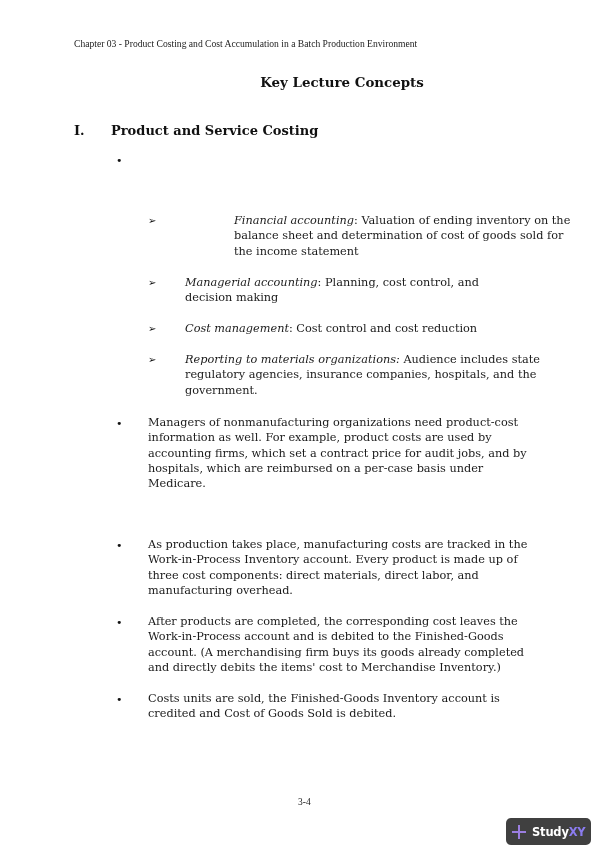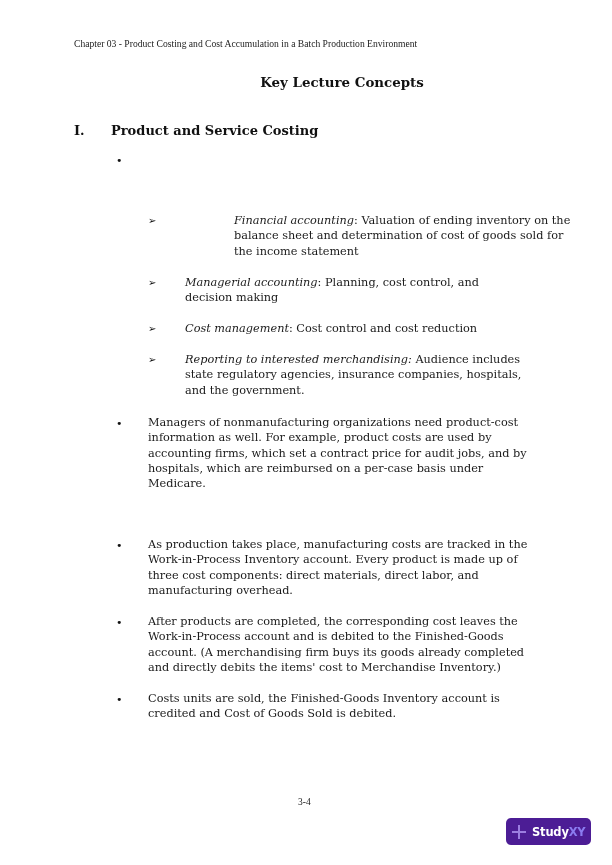--- a/index.html
+++ b/index.html
@@ -8,21 +8,21 @@
   .running-header { position: absolute; left: 74px; top: 38px; font-family: "Liberation Serif", serif; font-size: 9.6px; color: #222; white-space: nowrap; }
   .title { position: absolute; left: 0; width: 612px; top: 74px; text-align: center; font-family: "DejaVu Serif", serif; font-weight: bold; font-size: 13.4px; color: #111; padding-left: 36px; }
   .section-head { position: absolute; left: 74px; font-family: "DejaVu Serif", serif; font-weight: bold; font-size: 13px; color: #111; white-space: nowrap; }
   .section-head .num { display: inline-block; width: 37px; }
   .para { position: absolute; font-family: "DejaVu Serif", serif; font-size: 11.3px; line-height: 15.3px; color: #1a1a1a; }
   .bullet-mark { position: absolute; font-family: "DejaVu Sans", sans-serif; font-size: 11px; color: #111; }
   .arrow-mark { position: absolute; font-family: "DejaVu Sans", sans-serif; font-size: 10px; color: #111; }
   .para i { font-style: italic; }
   .para b { font-weight: bold; }
   .page-number { position: absolute; left: 298px; top: 797px; font-family: "Liberation Serif", serif; font-size: 9.5px; color: #222; }
-  .badge { position: absolute; left: 506px; top: 818px; width: 85px; height: 27px; background: #4c1d95; border-radius: 5px; display: flex; align-items: center; padding-left: 6px; box-sizing: border-box; cursor: pointer; }
+  .badge { position: absolute; left: 506px; top: 818px; width: 85px; height: 27px; background: #404040; border-radius: 5px; display: flex; align-items: center; padding-left: 6px; box-sizing: border-box; cursor: pointer; }
   .badge .plus { position: relative; width: 14px; height: 14px; margin-right: 6px; }
   .badge .plus::before, .badge .plus::after { content: ""; position: absolute; background: #9b7ee0; }
   .badge .plus::before { left: 6px; top: 0; width: 2px; height: 14px; }
   .badge .plus::after { left: 0; top: 6px; width: 14px; height: 2px; }
   .badge .brand { font-family: "DejaVu Sans", sans-serif; font-weight: bold; font-size: 11.5px; color: #ffffff; letter-spacing: -0.2px; }
   .badge .brand .accent { color: #8b7cf0; }
 </style>
 </head>
 <body>
 
@@ -48,21 +48,21 @@
     <i>Managerial accounting</i><span>: Planning, cost control, and decision making</span>
   </div>
 
   <span class="arrow-mark" style="left:148px; top:323px;">➢</span>
   <div class="para" style="left:185px; top:321px; width:350px;">
     <i>Cost management</i><span>: Cost control and cost reduction</span>
   </div>
 
   <span class="arrow-mark" style="left:148px; top:354px;">➢</span>
   <div class="para" style="left:185px; top:352px; width:355px;">
-    <i>Reporting to interested merchandising:</i><span> Audience includes state regulatory agencies, insurance companies, hospitals, and the government.</span>
+    <i>Reporting to materials organizations:</i><span> Audience includes state regulatory agencies, insurance companies, hospitals, and the government.</span>
   </div>
 
   <span class="bullet-mark" style="left:116px; top:417px;">•</span>
   <div class="para" style="left:148px; top:415px; width:385px;">Managers of nonmanufacturing organizations need product-cost information as well.  For example, product costs are used by accounting firms, which set a contract price for audit jobs, and by hospitals, which are reimbursed on a per-case basis under Medicare.</div>
 
 
   <span class="bullet-mark" style="left:116px; top:539px;">•</span>
   <div class="para" style="left:148px; top:537px; width:395px;">As production takes place, manufacturing costs are tracked in the Work-in-Process Inventory account.  Every product is made up of three cost components: direct materials, direct labor, and manufacturing overhead.</div>
 
   <span class="bullet-mark" style="left:116px; top:616px;">•</span>

